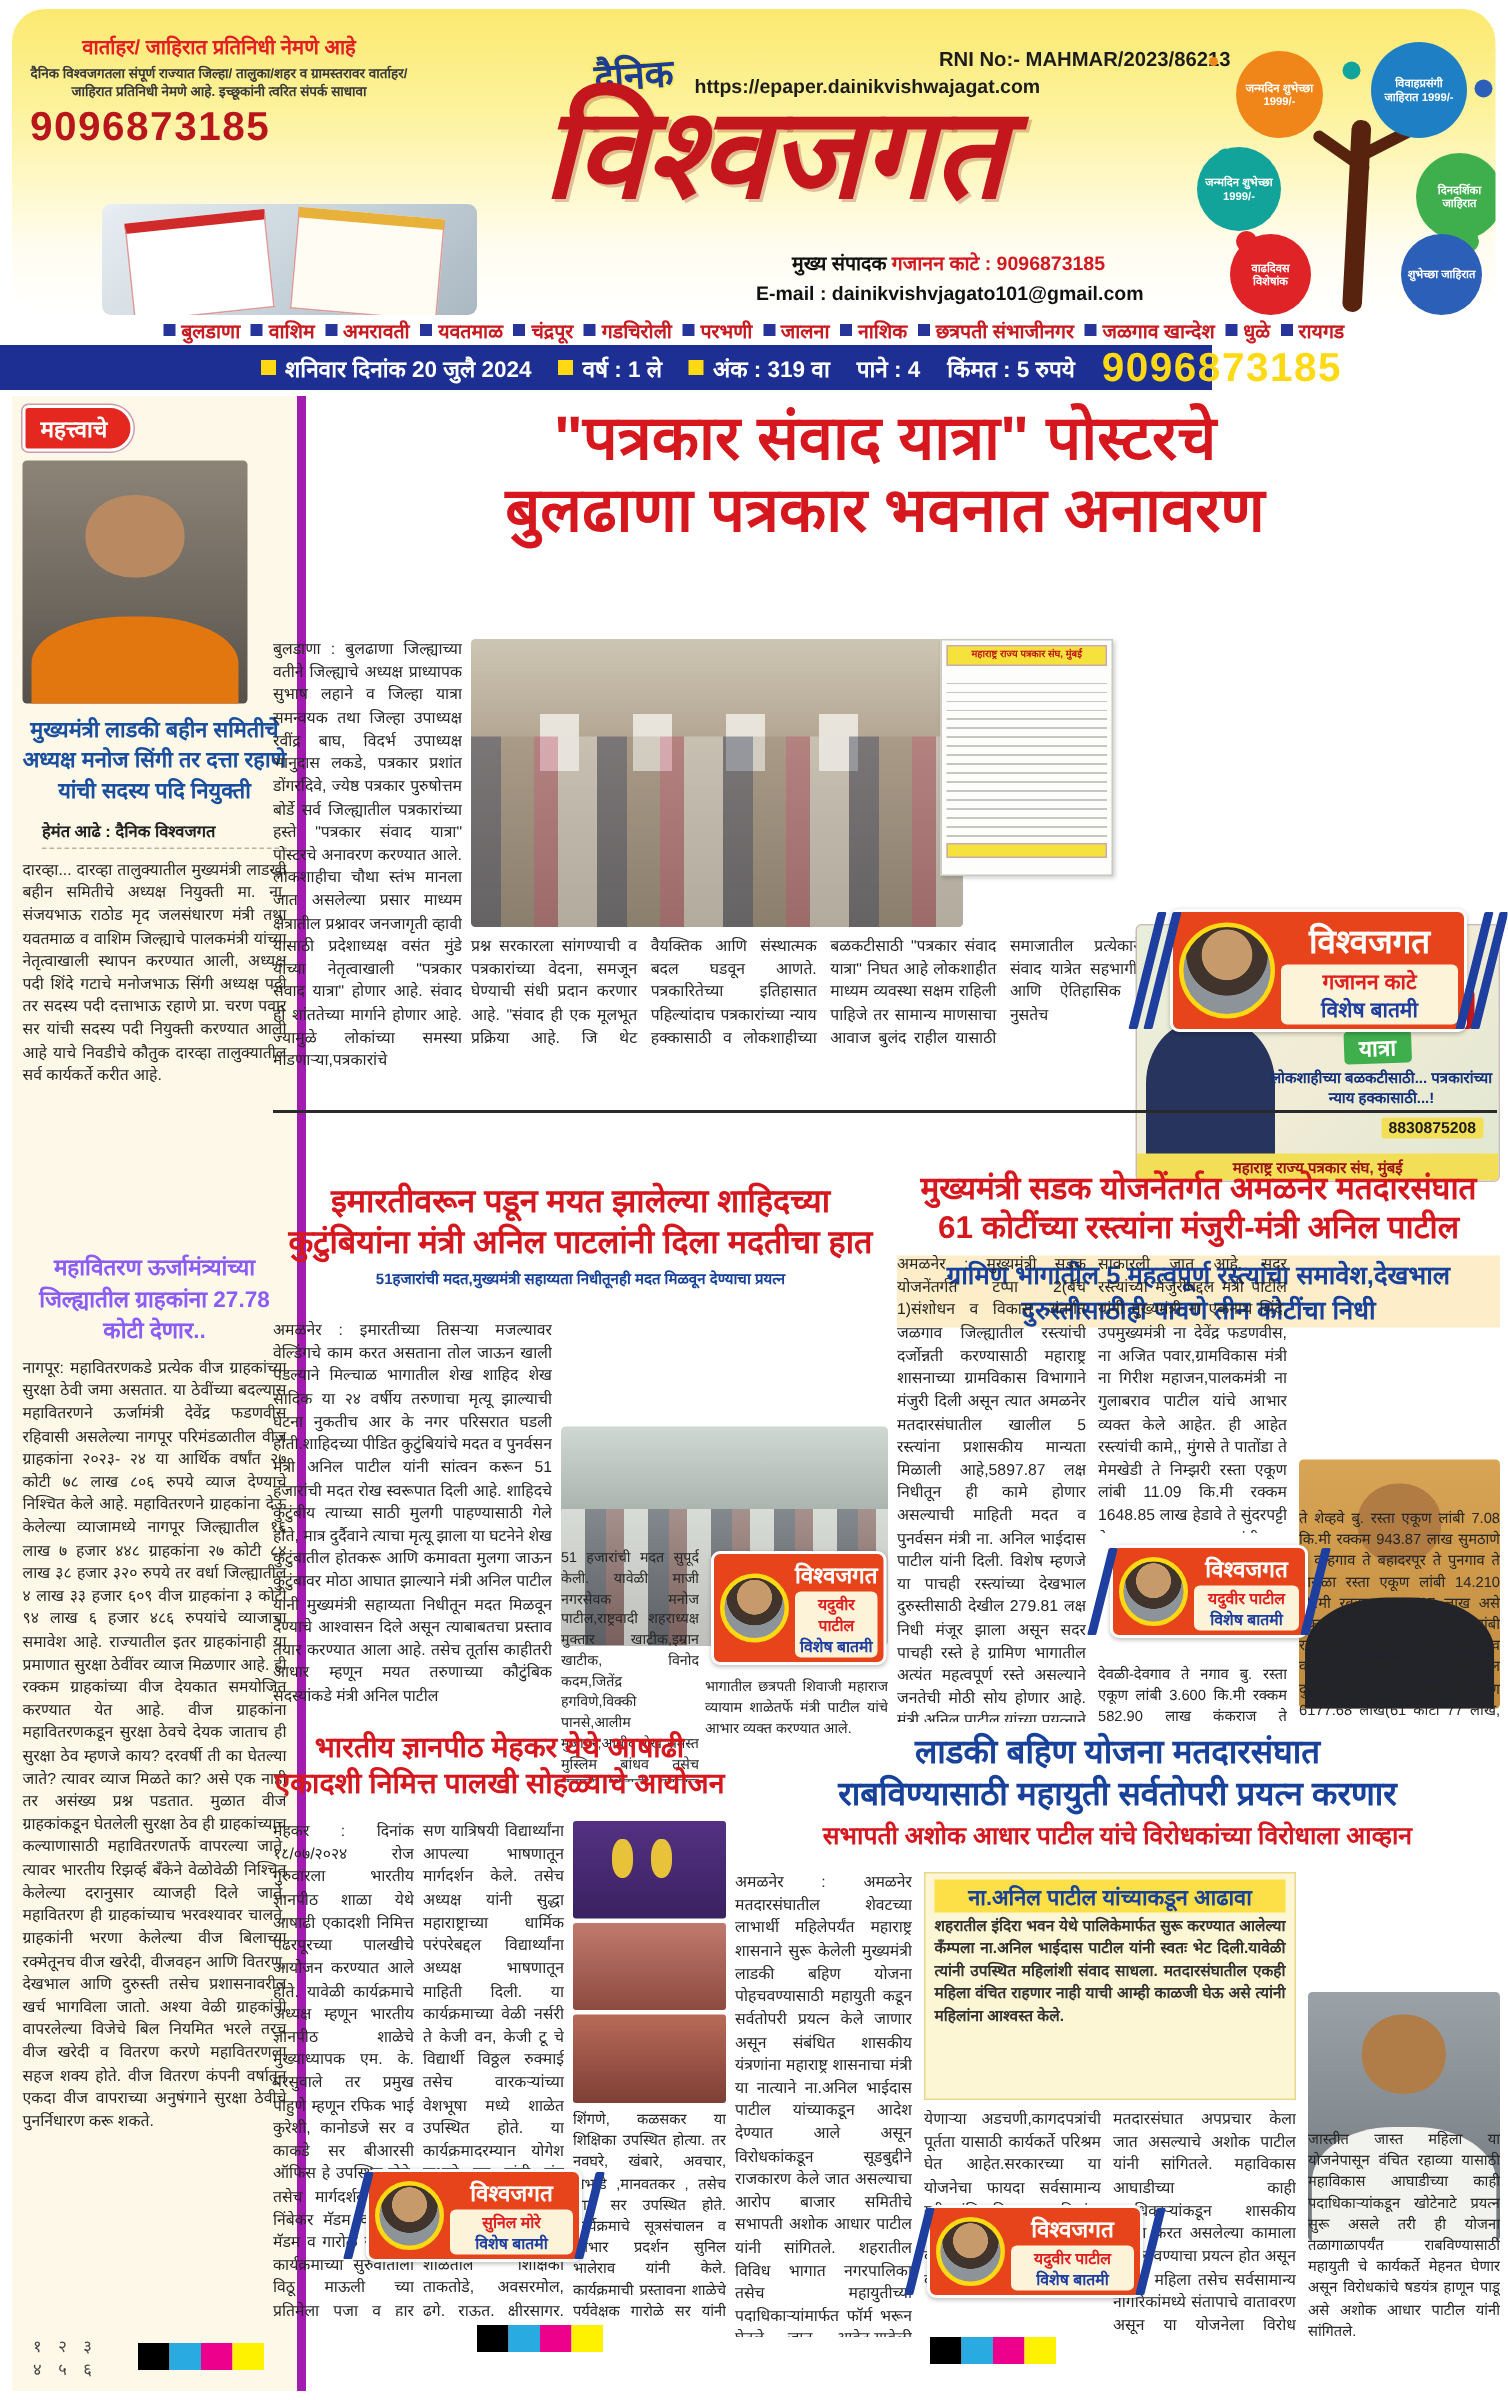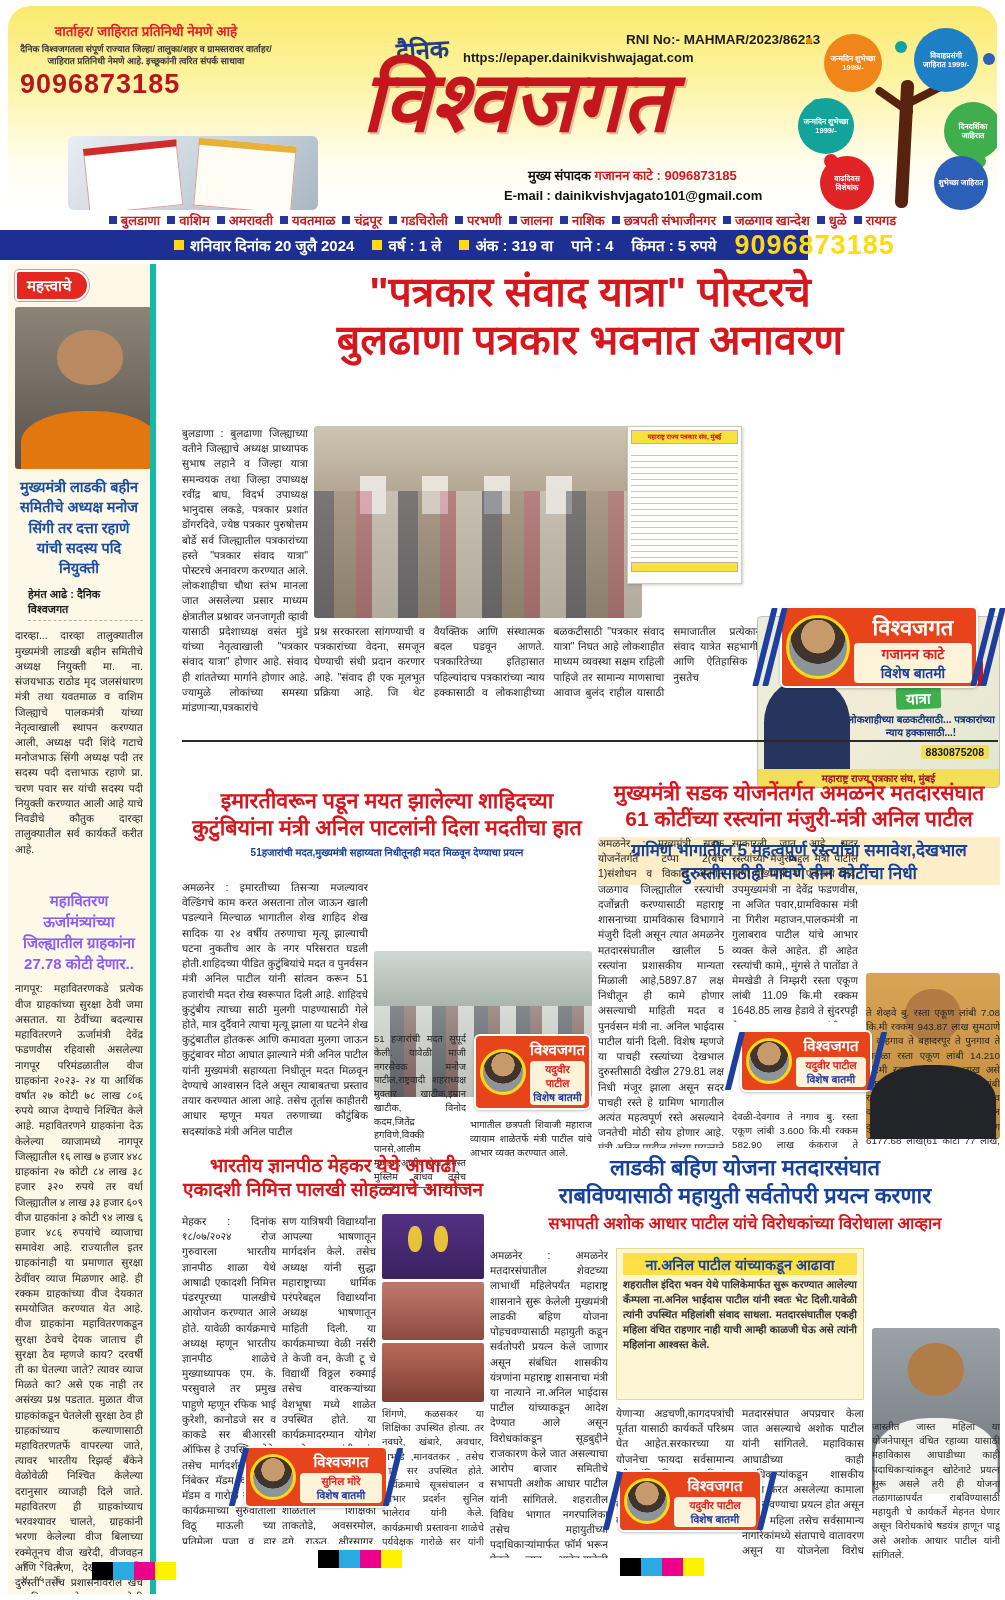--- a/index.html
+++ b/index.html
@@ -46,21 +46,21 @@
   .nav { left:0; top:210px; width:1005px; height:20px; background:#ffffff; display:flex; align-items:center; justify-content:center; gap:7px; }
   .nav-item { display:flex; align-items:center; gap:4px; color:#c81b21; font-weight:800; font-size:13px; white-space:nowrap; }
   .nav-item .sq { width:8px; height:8px; background:#27359b; display:inline-block; }
   .datebar { left:0; top:230px; width:808px; height:30px; background:#1d2f93; display:flex; align-items:center; color:#fff; font-weight:700; font-size:15px; padding:0 14px; gap:18px; }
   .datebar .grp { display:flex; align-items:center; gap:6px; white-space:nowrap; }
   .datebar .ysq { width:10px; height:10px; background:#ffd913; display:inline-block; }
   .datebar .phone { margin-left:auto; color:#ffd913; font-size:27px; font-weight:800; letter-spacing:1px; }
   .datebar .sp { margin-left:160px; }
 
   
-  .sidebar { left:8px; top:264px; width:148px; height:1330px; background:#fdf8e8; border-right:6px solid #14b8a6; padding:6px 7px 0 7px; overflow:hidden; }
+  .sidebar { left:8px; top:264px; width:196px; height:1330px; background:#fdf8e8; border-right:6px solid #a21caf; padding:6px 7px 0 7px; overflow:hidden; }
   .imp-badge { background:#e4271f; color:#fff; font-weight:800; font-size:15px; padding:3px 16px 4px 10px; display:inline-block; border-radius:4px 16px 16px 4px; border:2px solid #fff; box-shadow:0 0 0 1px #c9a; }
   .side-photo { width:150px; height:162px; margin-top:6px; border-radius:3px; position:relative; overflow:hidden;
                 background:linear-gradient(180deg,#8d8478 0%,#6e675e 60%,#55504a 100%); }
   .side-photo::before { content:""; position:absolute; left:50%; top:14%; width:44%; height:34%; transform:translateX(-50%); border-radius:48%; background:#b98a62; }
   .side-photo::after { content:""; position:absolute; left:50%; bottom:-6%; width:92%; height:42%; transform:translateX(-50%); border-radius:46% 46% 0 0; background:#e2760f; }
   .side-h1 { color:#1a4fa0; font-weight:800; font-size:14.5px; text-align:center; line-height:1.4; margin-top:8px; }
   .side-byline { font-weight:800; font-size:11px; color:#222; margin-top:8px; padding-bottom:4px; border-bottom:1px dashed #b9b39b;margin-left:13px; }
   .t { font-size:10.5px; line-height:1.45; text-align:justify; color:#262626; overflow:hidden; }
   .side-body { margin-top:7px; }
   .side-h2 { color:#8b5cf6; font-weight:800; font-size:15px; text-align:center; line-height:1.4; margin-top:12px; }

